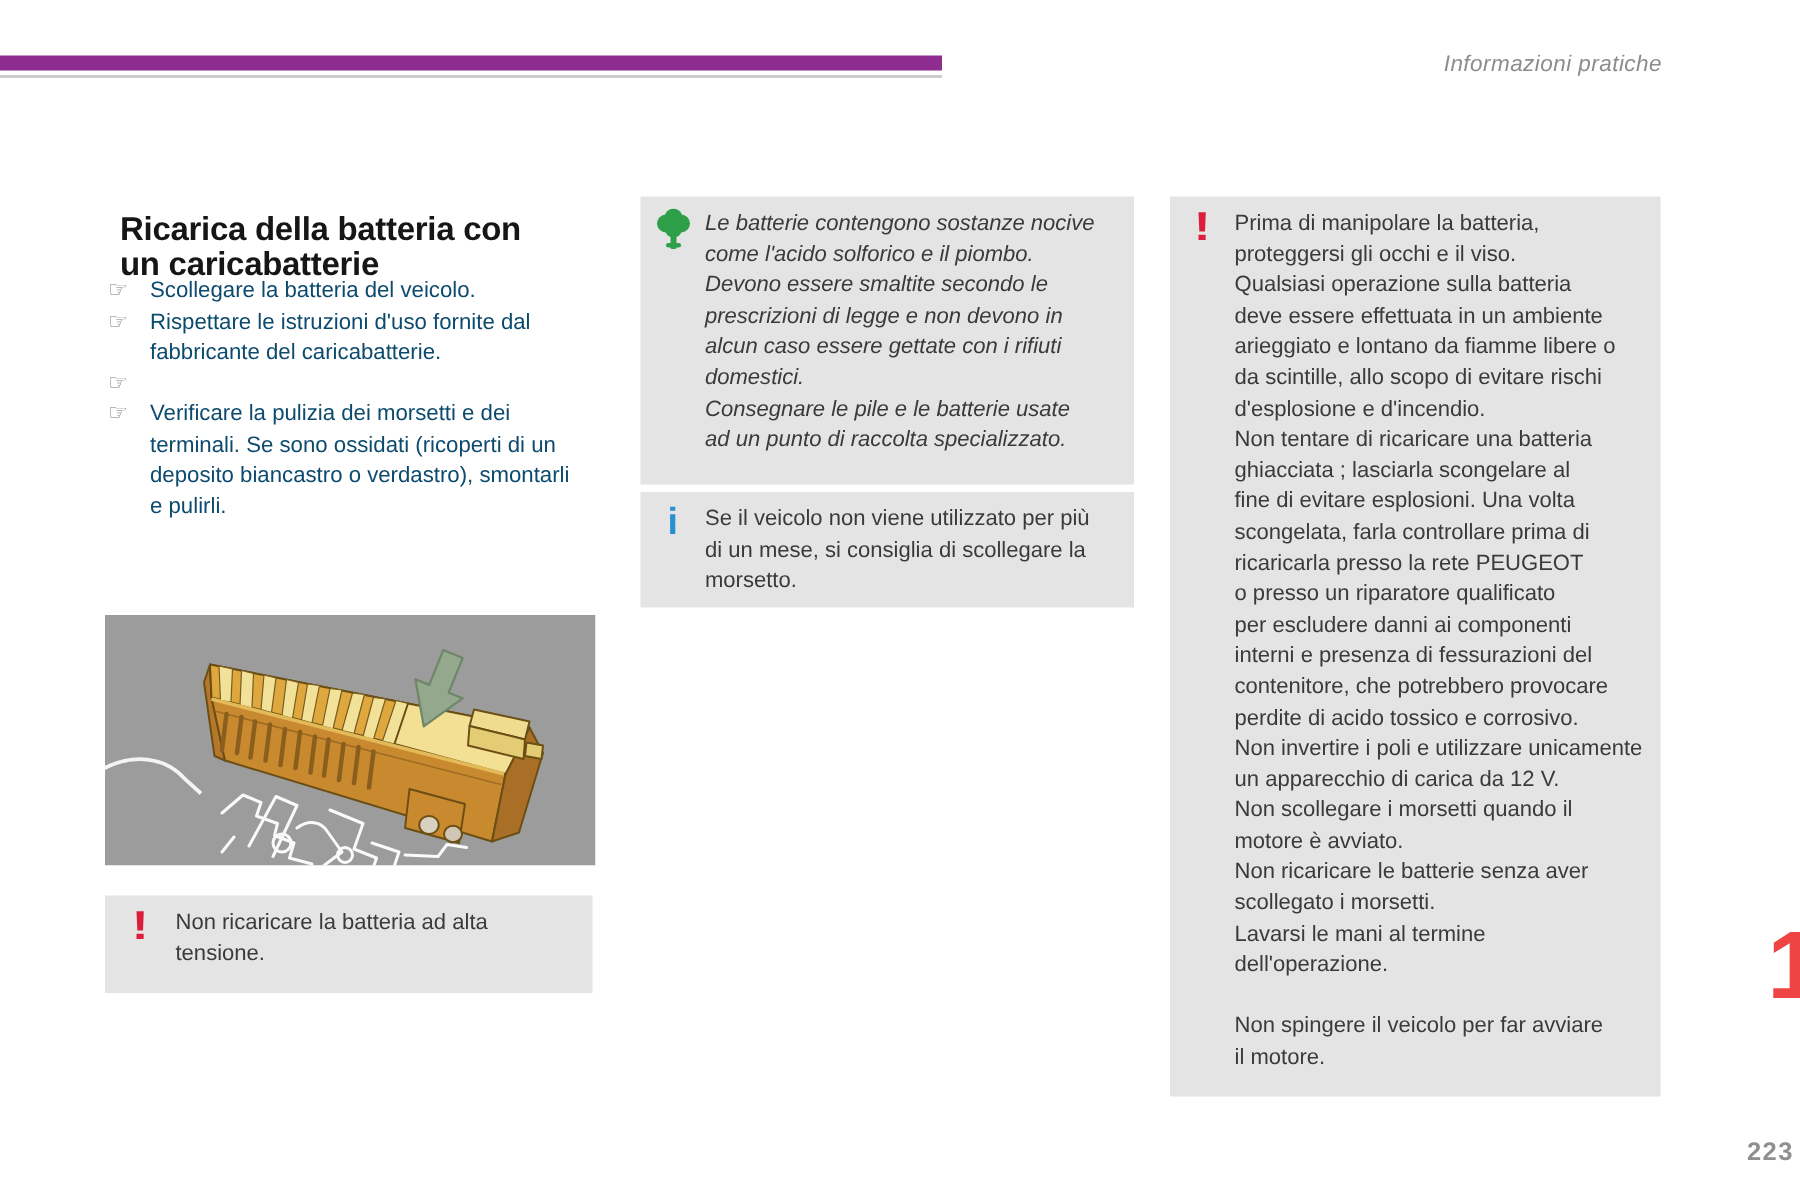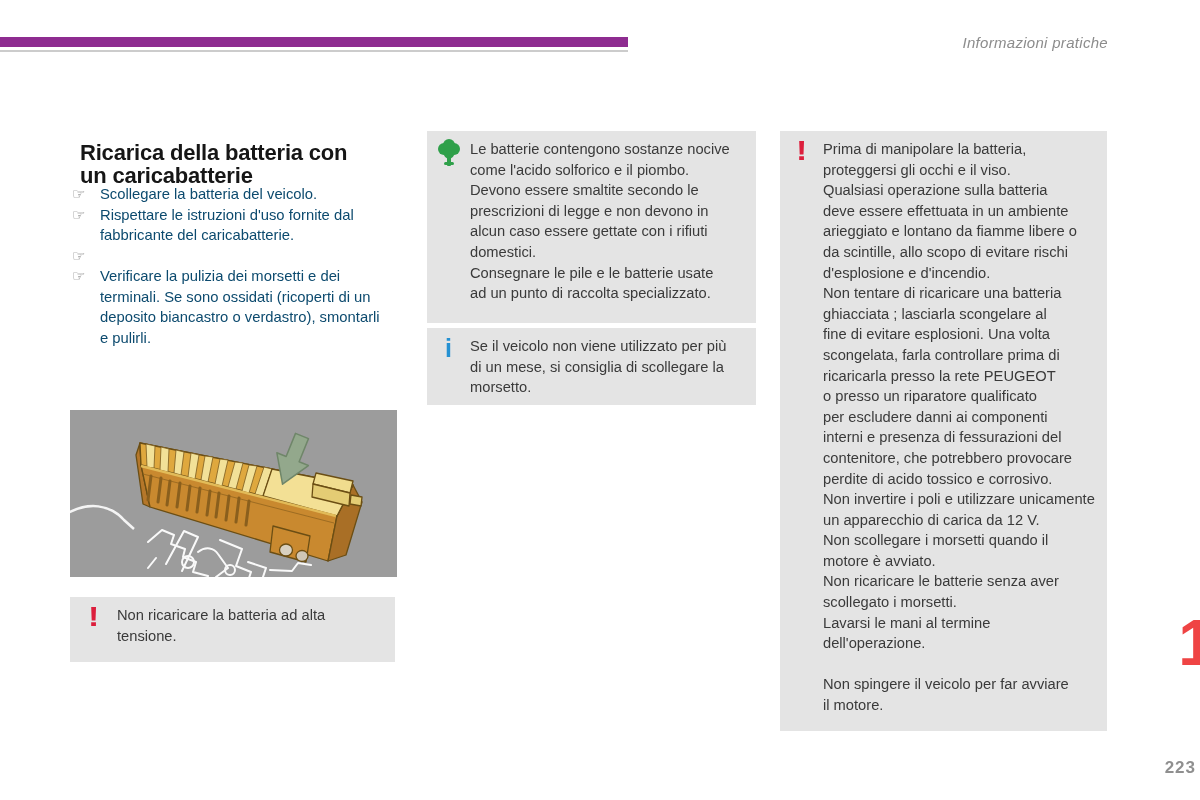--- a/index.html
+++ b/index.html
@@ -21,21 +21,21 @@
   .bullet-list{position:absolute;left:72px;top:184px;width:335px;}
   .bullet-row{display:flex;align-items:flex-start;margin:0 0 0 0;}
   .bullet-glyph{width:28px;flex:0 0 28px;color:#757575;font-size:15px;line-height:20.5px;}
   .bullet-text{font-size:14.8px;line-height:20.5px;color:#0c4a6e;}
 
   .illustration{position:absolute;left:70px;top:410px;width:327px;height:167px;}
   .illustration svg{display:block;}
 
   .gray-box{position:absolute;background:#e4e4e4;}
   .box-left-warning{left:70px;top:597px;width:325px;height:65px;}
-  .box-mid-env{left:427px;top:131px;width:329px;height:192px;}
+  .box-mid-env{left:427px;top:131px;width:329px;height:192px;font-style:italic;}
   .box-mid-info{left:427px;top:328px;width:329px;height:77px;}
   .box-right-warning{left:780px;top:131px;width:327px;height:600px;}
 
   .box-inner{display:flex;align-items:flex-start;}
   .icon-col{flex:0 0 43px;text-align:center;}
   .excl-icon{display:inline-block;margin-top:7px;font-size:27px;line-height:27px;font-weight:900;
     color:#dc1e3c;transform:scaleX(1.25);}
   .info-icon{display:inline-block;margin-top:8px;font-size:25px;line-height:25px;font-weight:900;
     color:#2591d2;}
   .tree-icon{display:inline-block;margin-top:8px;}

